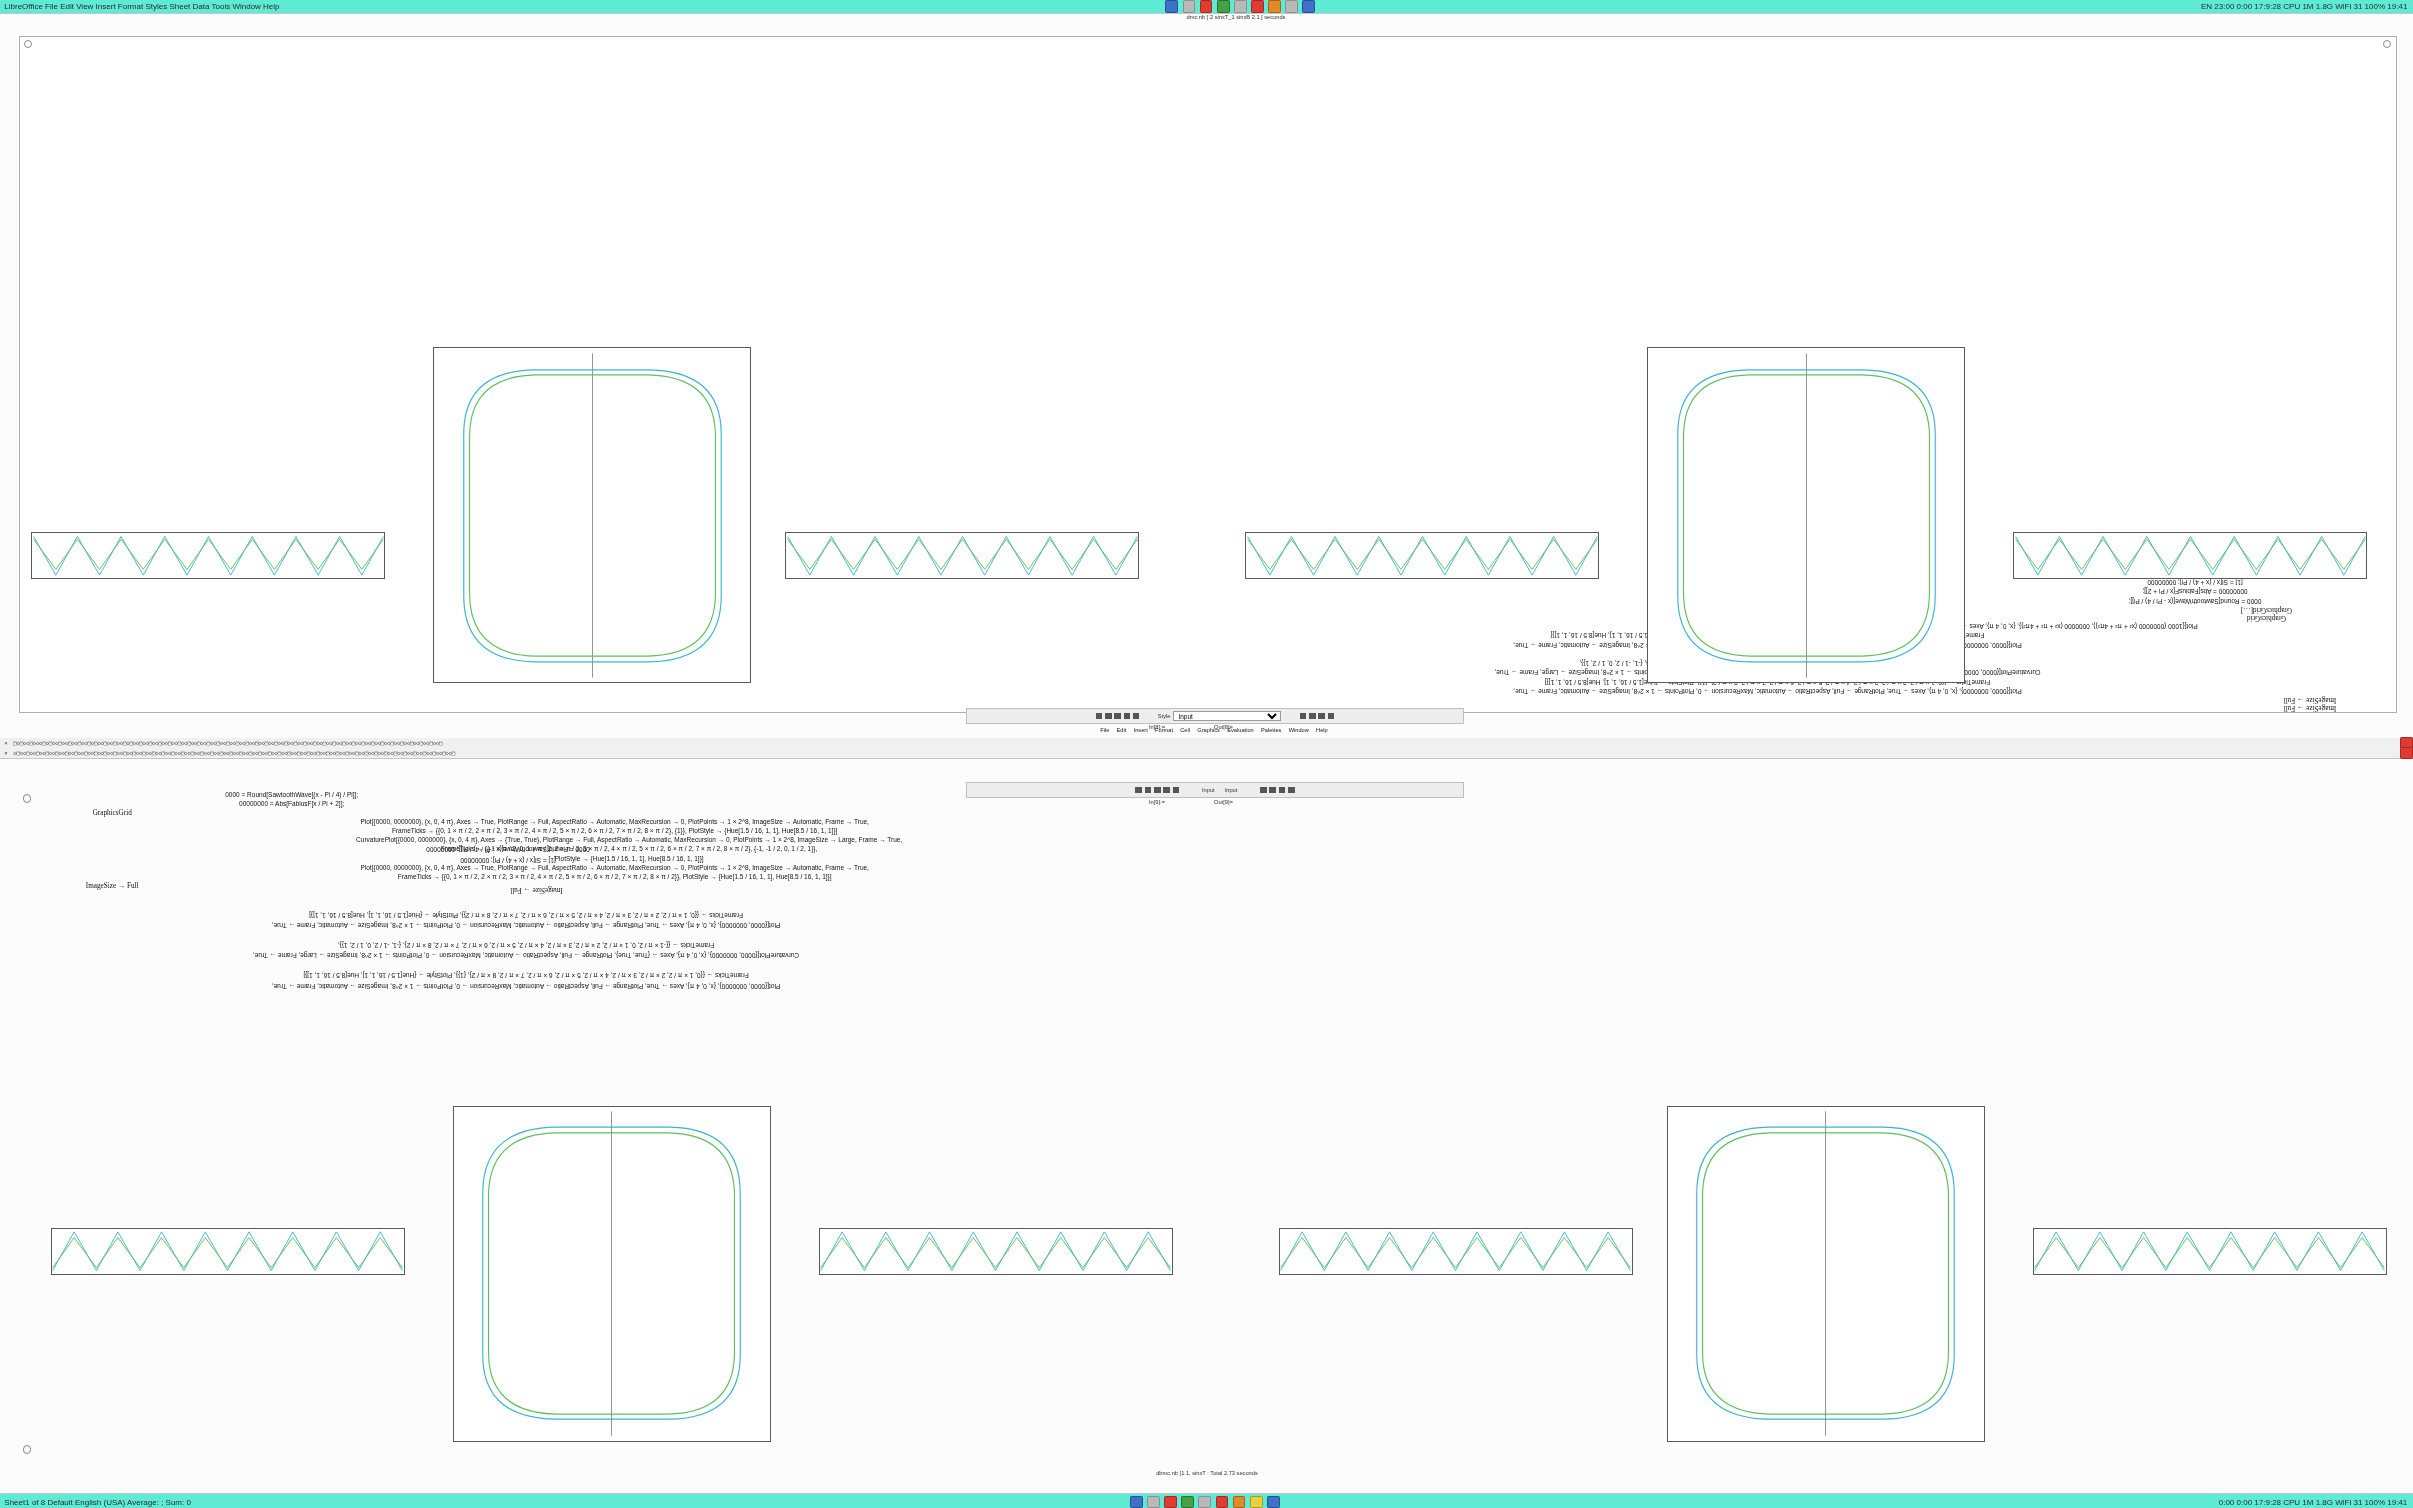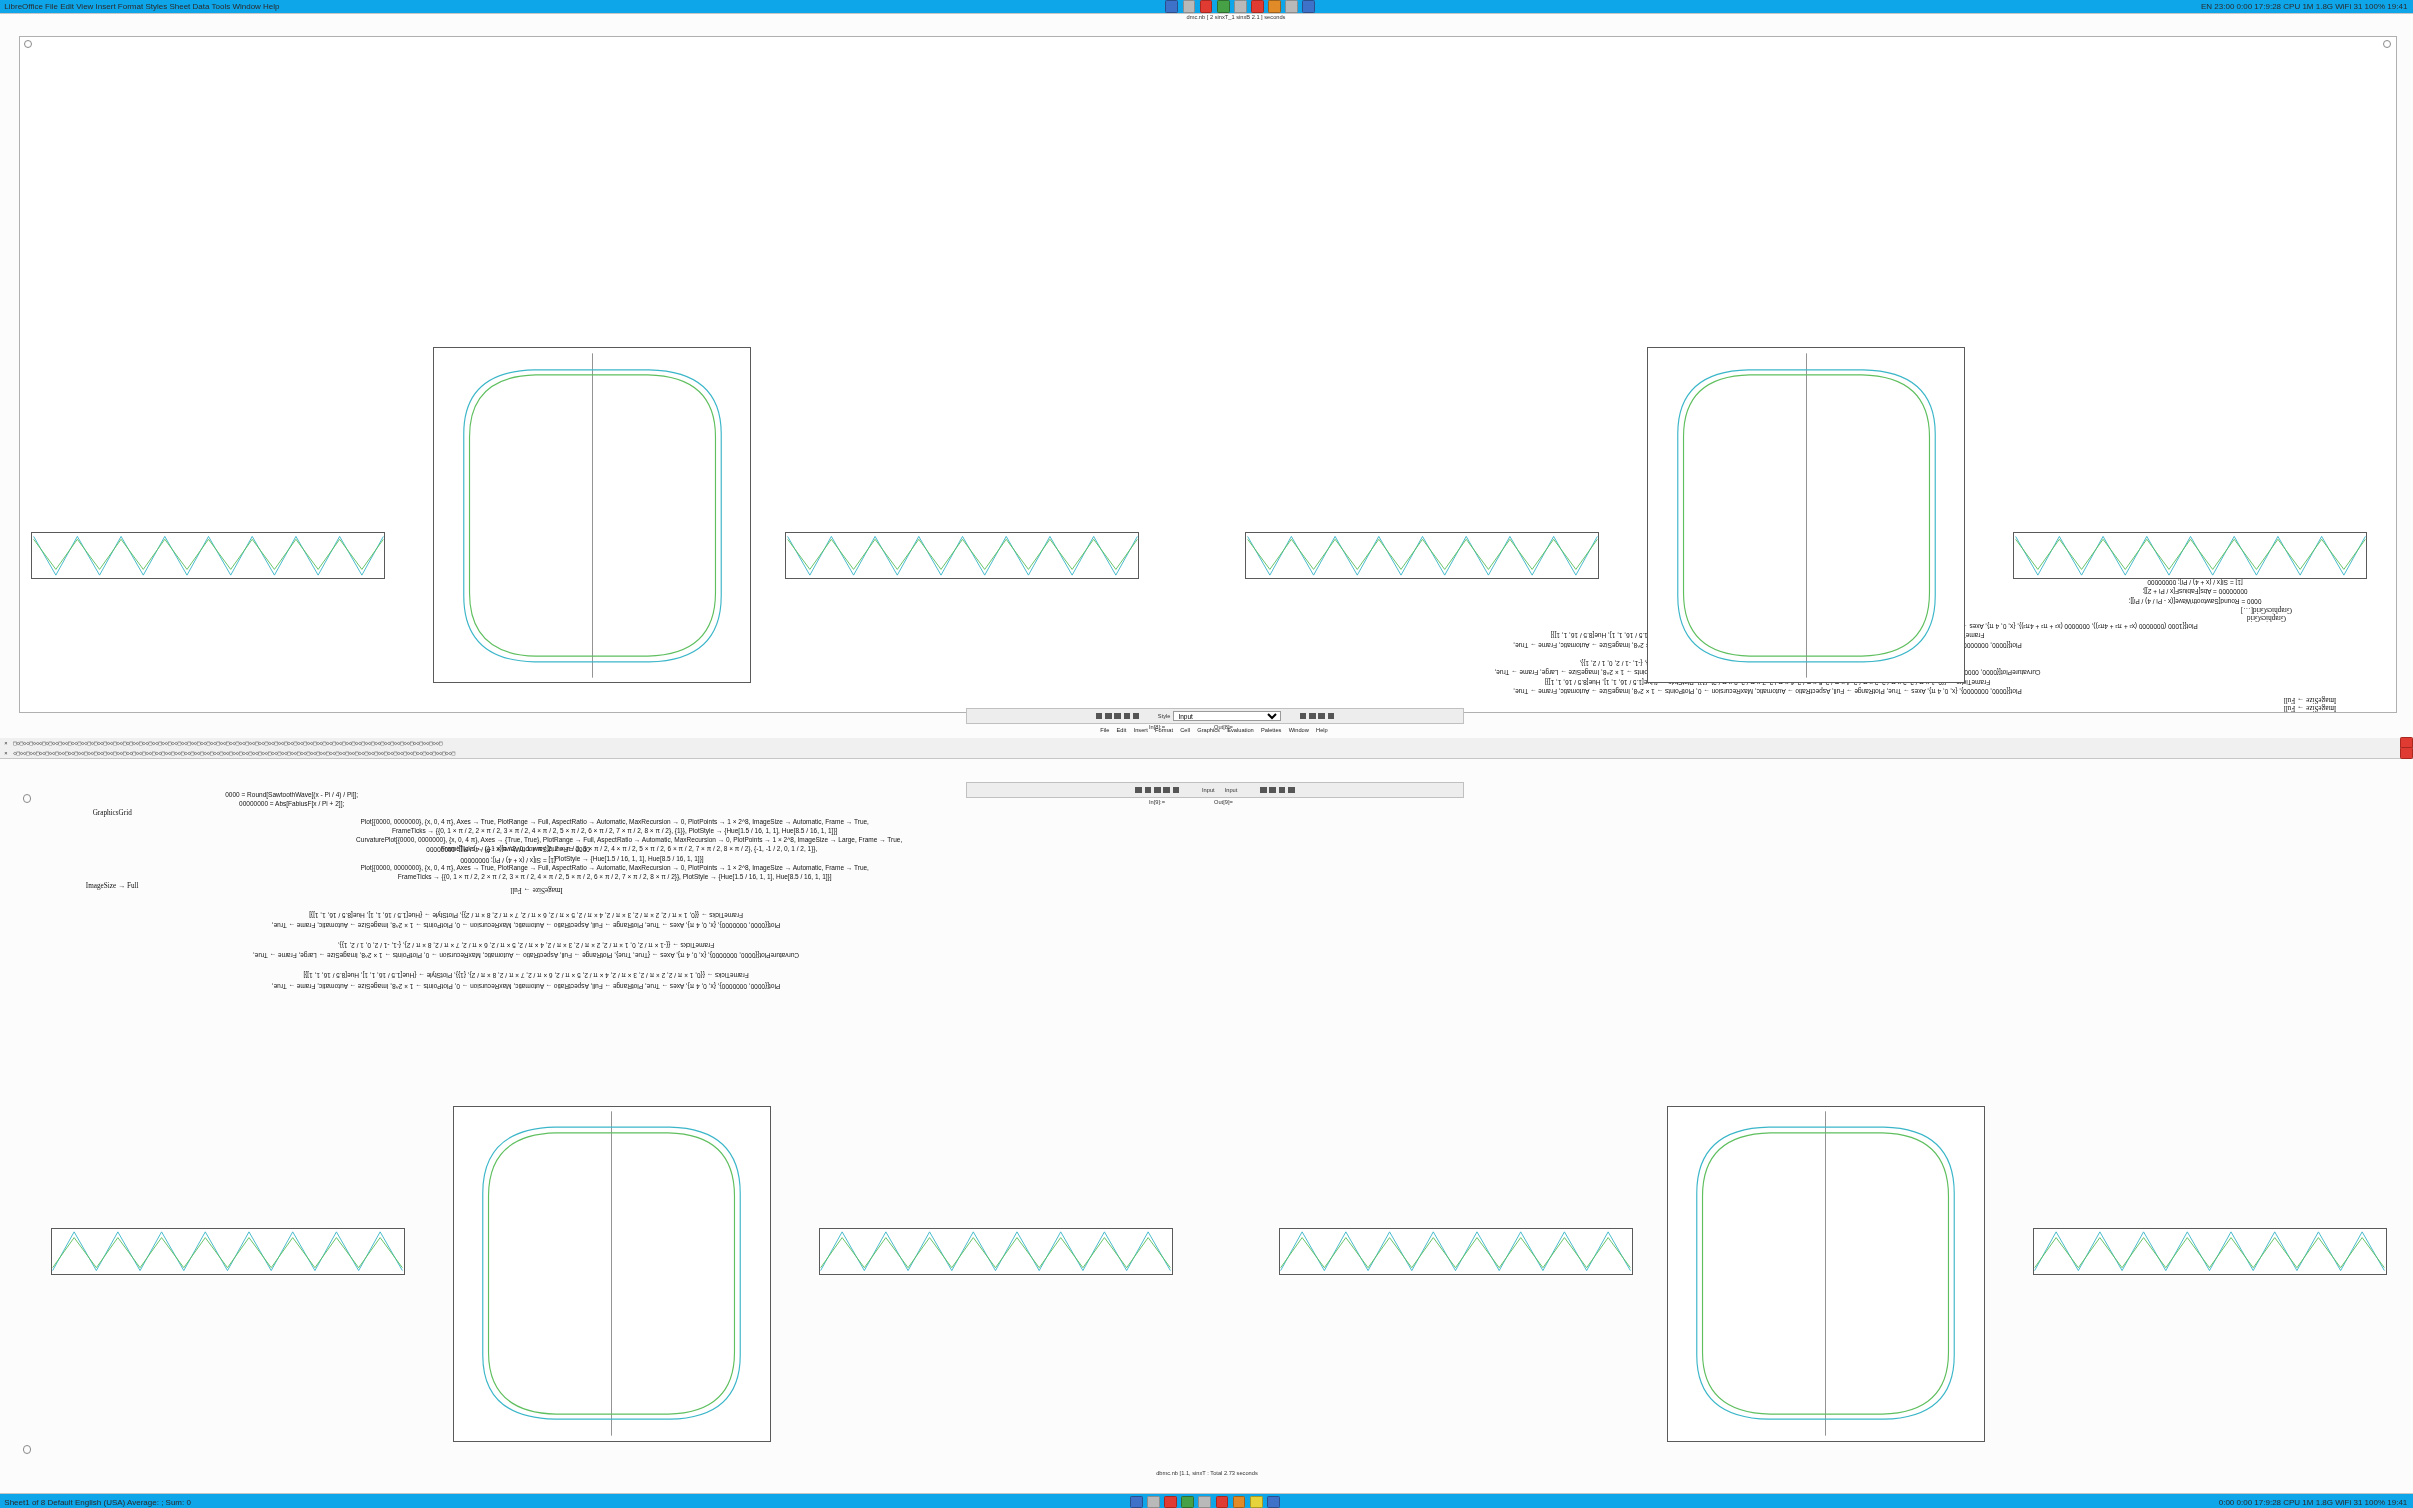--- a/index.html
+++ b/index.html
@@ -1,20 +1,20 @@
 <!DOCTYPE html>
 <html style="font-size:11.5px"><head>
 <meta charset="utf-8">
 <style>
   html,body{margin:0;padding:0;background:#ffffff;}
   body{width:2413px;height:1508px;font-family:"Liberation Sans",sans-serif;overflow:hidden;}
   .screen{position:relative;width:2413px;height:1508px;background:#fcfcfc;}
 
   
-  .bar{position:absolute;left:0;width:2413px;background:#0ea5e9;border-bottom:0.7px solid #c6c6c6;
+  .bar{position:absolute;left:0;width:2413px;background:#5eead4;border-bottom:0.7px solid #c6c6c6;
        display:flex;align-items:center;font-size:8px;color:#2b2b2b;}
   .bar .spacer{flex:1;}
   .tray{display:flex;align-items:center;gap:4.3px;}
   .tbtn{width:10.8px;height:10.8px;border-radius:1.4px;border:0.7px solid #8d8d8d;background:#d9d9d9;}
   .tbtn.red{background:#e03b32;border-color:#a82820;}
   .tbtn.grn{background:#46a046;border-color:#2f6e2f;}
   .tbtn.blu{background:#3e72c8;border-color:#2a4f8d;}
   .tbtn.org{background:#e08a28;border-color:#a0611a;}
   .tbtn.gry{background:#b9b9b9;}
   .tbtn.ylw{background:#e6d23a;border-color:#a89a22;}

